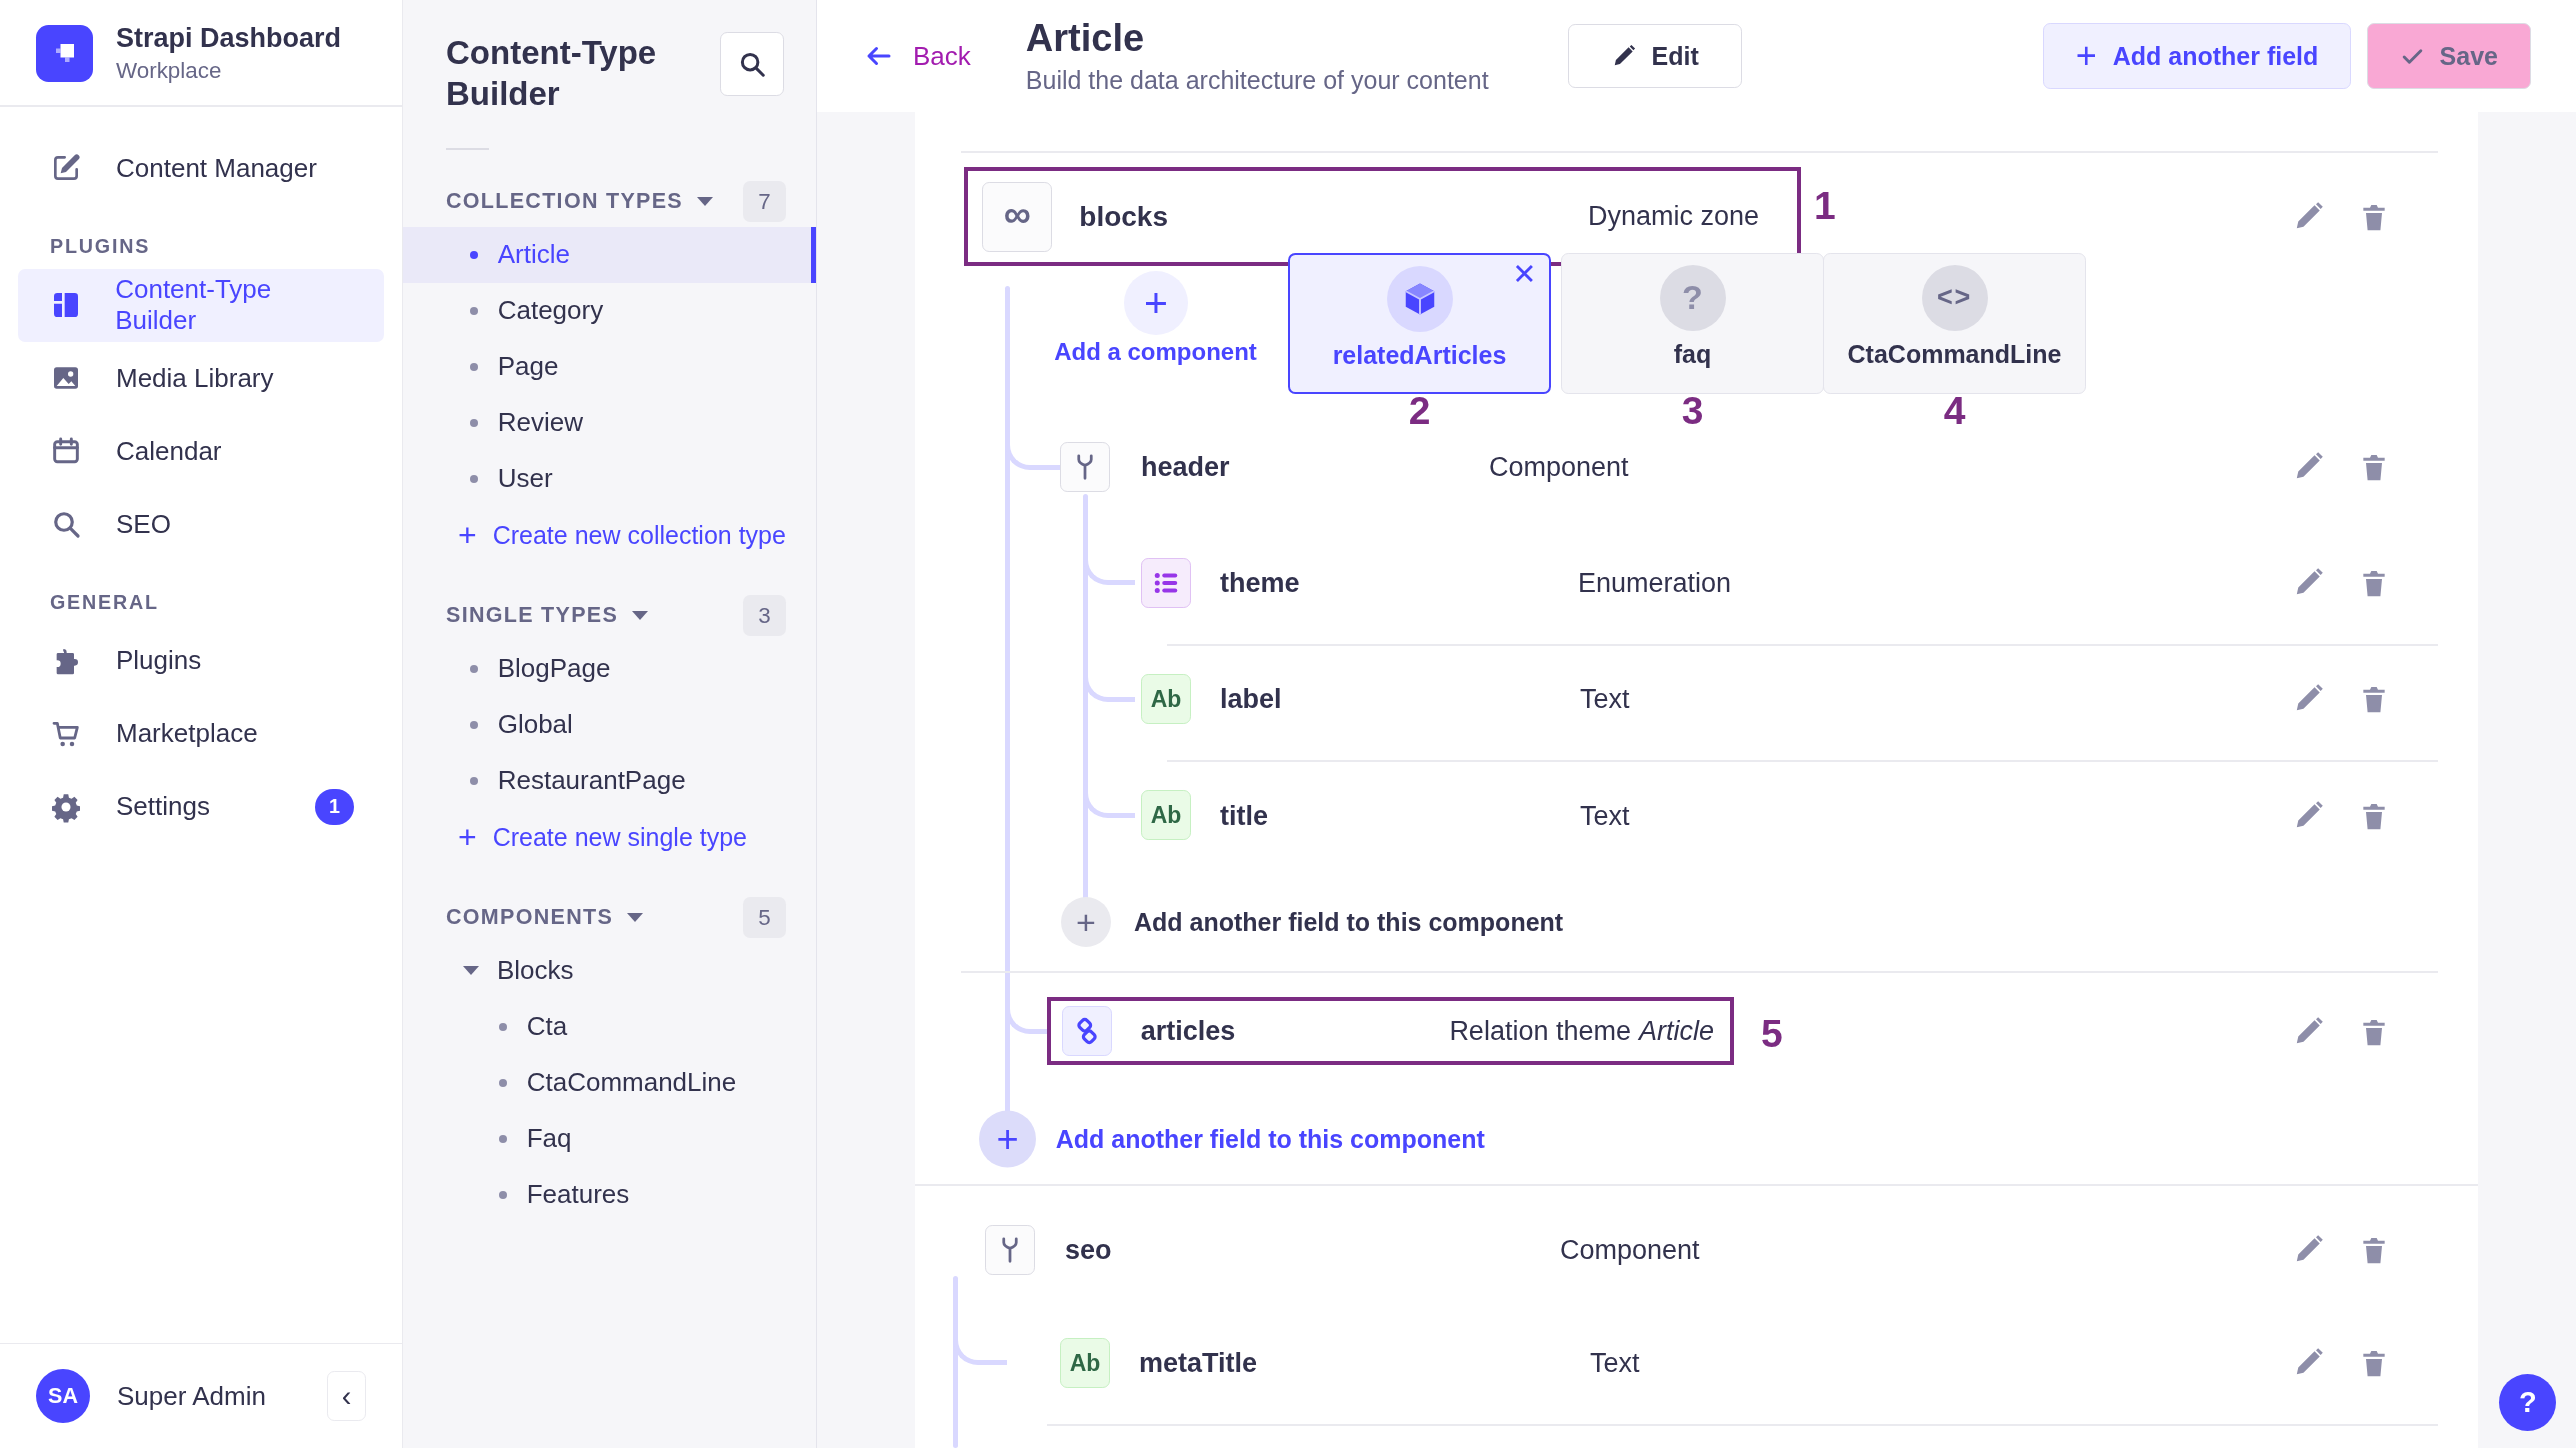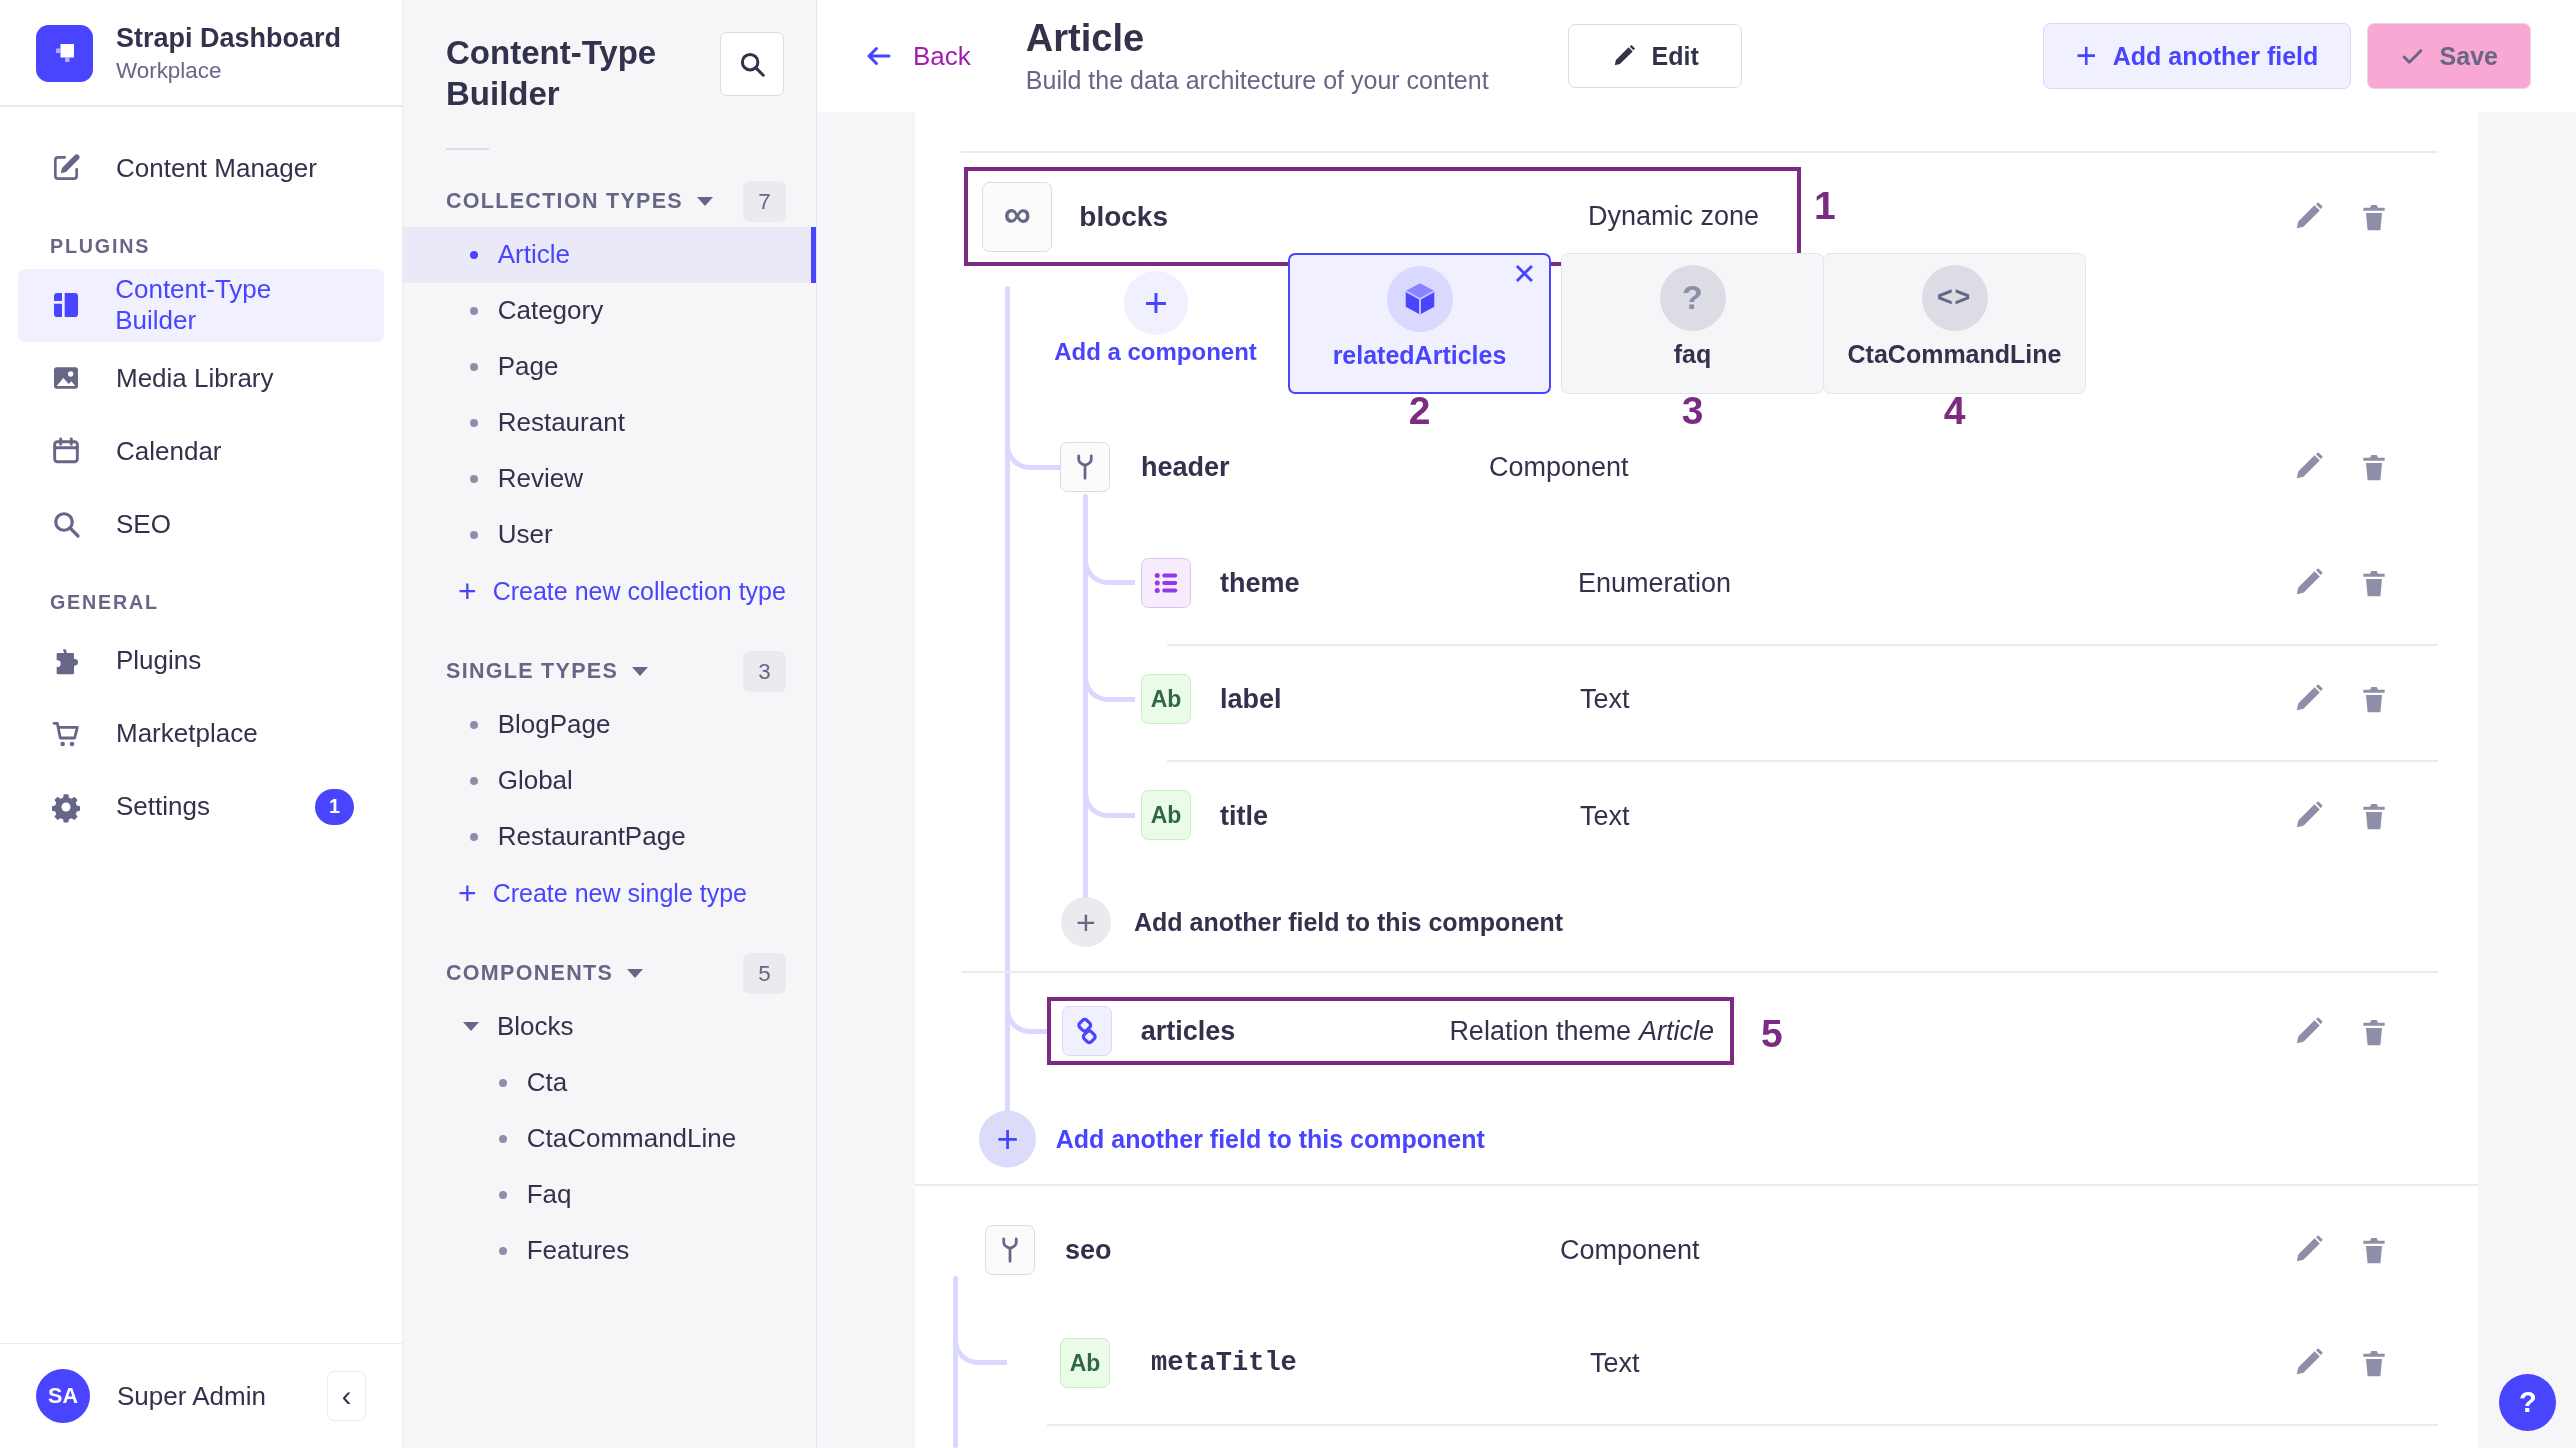--- a/index.html
+++ b/index.html
@@ -237,24 +237,20 @@
     <li>
         <span class="dot"></span>
         <span>Category</span>
       </li>
     <li>
         <span class="dot"></span>
         <span>Page</span>
       </li>
     <li>
         <span class="dot"></span>
-        <span>Restaurant</span>
-      </li>
-    <li>
-        <span class="dot"></span>
         <span>Review</span>
       </li>
     <li>
         <span class="dot"></span>
         <span>User</span>
       </li>
   </ul>
   <div class="create-link">
     <span class="plus-g">+</span>
     <span>Create new collection type</span>
@@ -531,21 +527,21 @@
             <path d="M10 3h4l1 2h5v2.4H4V5h5zM6 9h12l-1.2 13H7.2z"></path>
           </svg>
       </div>
 
       <div class="vline" style="left:38px; top:1164px; height:172px;"></div>
       <div class="elbow" style="left:38px; top:1178px; width:54px; height:75px;"></div>
 
       <span class="ibox abs ib-green" style="left:145px; top:1226px;">
         <span>Ab</span>
       </span>
-      <span class="fname" style="left:236px; top:1251px;font-family:Liberation Mono, monospace;">metaTitle</span>
+      <span class="fname" style="left:224px; top:1251px;">metaTitle</span>
       <span class="ftype" style="left:675px; top:1251px;">Text</span>
       <div class="actions" style="top:1251px;">
         <svg class="act" viewBox="0 0 24 24" fill="#8e8ea9">
             <path d="M16.9 3.2l3.9 3.9L8.6 19.3l-5 1.1 1.1-5zM19.6.9l3.5 3.5-1.6 1.6-3.5-3.5z"></path>
           </svg>
         <svg class="act" viewBox="0 0 24 24" fill="#8e8ea9">
             <path d="M10 3h4l1 2h5v2.4H4V5h5zM6 9h12l-1.2 13H7.2z"></path>
           </svg>
       </div>
 

